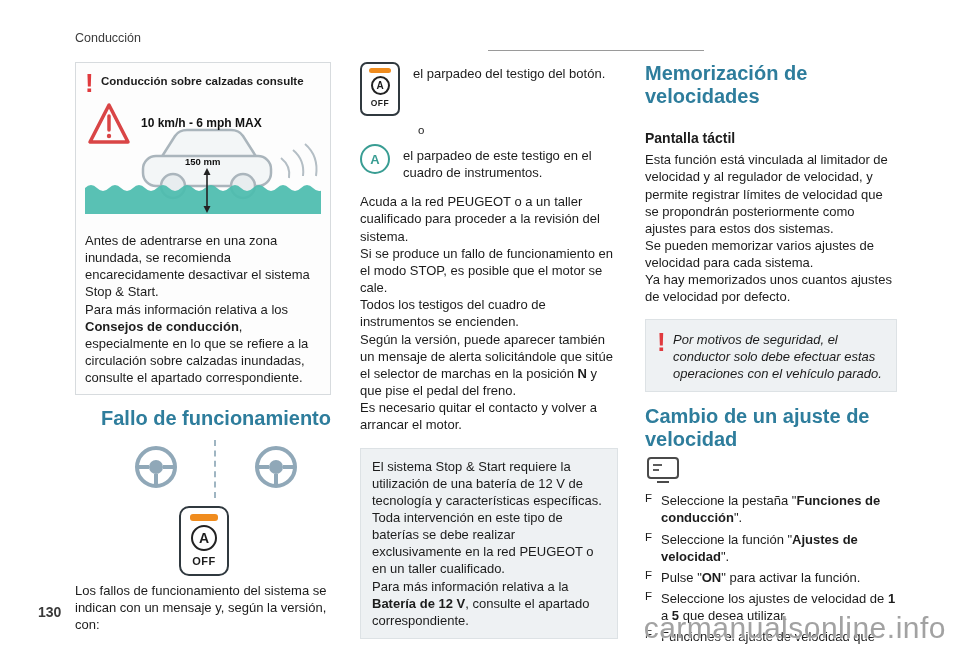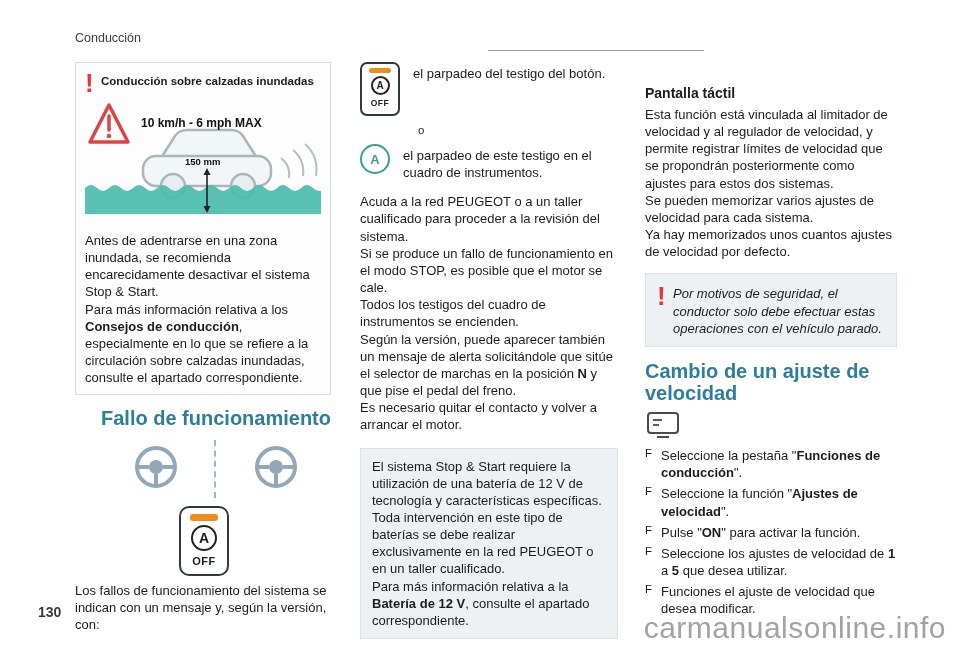--- a/index.html
+++ b/index.html
@@ -70,21 +70,21 @@
 <div class="page">
 
   <div class="section-label">Conducción</div>
   <div class="header-rule"></div>
 
   <div class="col col1">
 
     <div class="warnbox">
       <div class="warnbox-head">
         <span class="excl">!</span>
-        <span class="warnbox-title">Conducción sobre calzadas inundadas</span>
+        <span class="warnbox-title">Conducción sobre calzadas consulte</span>
       </div>
 
       <div class="flood-illus">
         <svg width="236" height="126" viewBox="0 0 236 126">
 
           <g>
             <path d="M24 5 L5 42 L43 42 Z" fill="none" stroke="#d94546" stroke-width="3.5" stroke-linejoin="round"></path>
             <line x1="24" y1="16" x2="24" y2="30" stroke="#d94546" stroke-width="3.5" stroke-linecap="round"></line>
             <circle cx="24" cy="36" r="2.2" fill="#d94546"></circle>
           </g>
@@ -172,20 +172,21 @@
 
     <div class="graybox" style="margin-top:14px;">
       <div class="body-text"><span>El sistema Stop &amp; Start requiere la utilización de una batería de 12 V de tecnología y características específicas.
 Toda intervención en este tipo de baterías se debe realizar exclusivamente en la red PEUGEOT o en un taller cualificado.
 Para más información relativa a la </span><span class="b">Batería de 12 V</span><span>, consulte el apartado correspondiente.</span></div>
     </div>
   </div>
 
   <div class="col col3">
 
+    <h1 class="heading">Memorización de velocidades</h1>
 
     <div style="font-size:14px; font-weight:700; margin-top:23px;">Pantalla táctil</div>
 
     <div class="body-text" style="margin-top:5px;">Esta función está vinculada al limitador de velocidad y al regulador de velocidad, y permite registrar límites de velocidad que se propondrán posteriormente como ajustes para estos dos sistemas.
 Se pueden memorizar varios ajustes de velocidad para cada sistema.
 Ya hay memorizados unos cuantos ajustes de velocidad por defecto.</div>
 
     <div class="graybox" style="margin-top:13px;">
       <span class="excl">!</span>
       <div class="body-text" style="padding-top:2px;font-style:italic;">Por motivos de seguridad, el conductor solo debe efectuar estas operaciones con el vehículo parado.</div>

